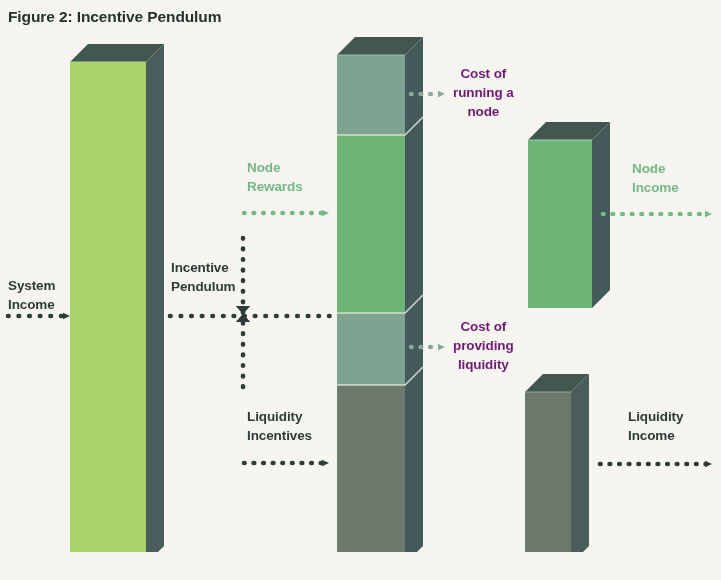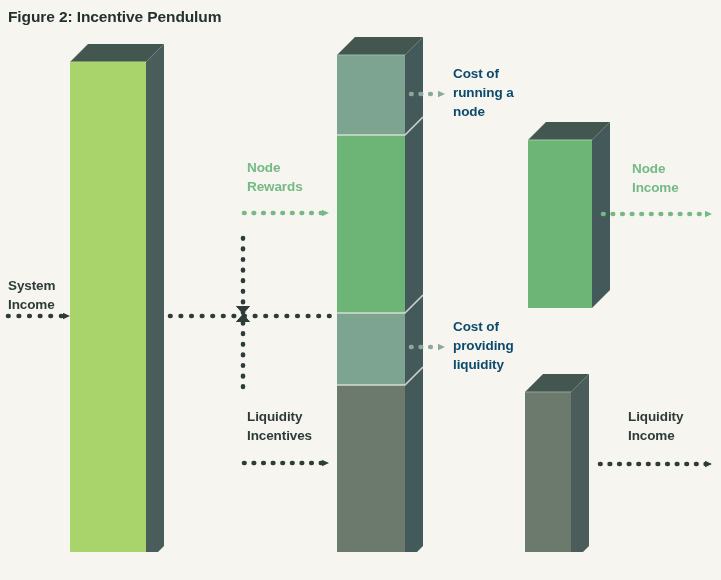--- a/index.html
+++ b/index.html
@@ -36,21 +36,21 @@
   .lbl {
     position: absolute;
     font-size: 13.5px;
     font-weight: bold;
     line-height: 19px;
     white-space: pre-line;
     letter-spacing: -0.1px;
   }
   .lbl-dark  { color: #2d3c38; }
   .lbl-green { color: #74b986; }
-  .lbl-sage  { color: #0c4a6e; }
+  .lbl-sage  { color: #701a75; text-align: center; }
 </style>
 </head>
 <body>
 
 <div id="figure-root">
 
   <div id="figure-title">Figure 2: Incentive Pendulum</div>
 
   <svg class="svg-layer" viewBox="0 0 721 580" width="721" height="580" xmlns="http://www.w3.org/2000/svg">
 
@@ -130,20 +130,22 @@
     <line x1="411" y1="347" x2="439" y2="347" stroke="#8aa99b" stroke-width="4.6" stroke-linecap="round" stroke-dasharray="0.6 9" marker-end="url(#arw-sage)"></line>
 
     <line x1="603" y1="214" x2="706" y2="214" stroke="#74b986" stroke-width="4.6" stroke-linecap="round" stroke-dasharray="0.6 9" marker-end="url(#arw-green)"></line>
 
     <line x1="600" y1="464" x2="706" y2="464" stroke="#2d3c38" stroke-width="4.6" stroke-linecap="round" stroke-dasharray="0.6 9" marker-end="url(#arw-dark)"></line>
   </svg>
 
   <div class="lbl lbl-dark" style="left:8px; top:276px;">System
 Income</div>
 
+  <div class="lbl lbl-dark" style="left:171px; top:258px;">Incentive
+Pendulum</div>
 
   <div class="lbl lbl-green" style="left:247px; top:158px;">Node
 Rewards</div>
 
   <div class="lbl lbl-dark" style="left:247px; top:407px;">Liquidity
 Incentives</div>
 
   <div class="lbl lbl-sage" style="left:453px; top:64px;">Cost of
 running a
 node</div>

